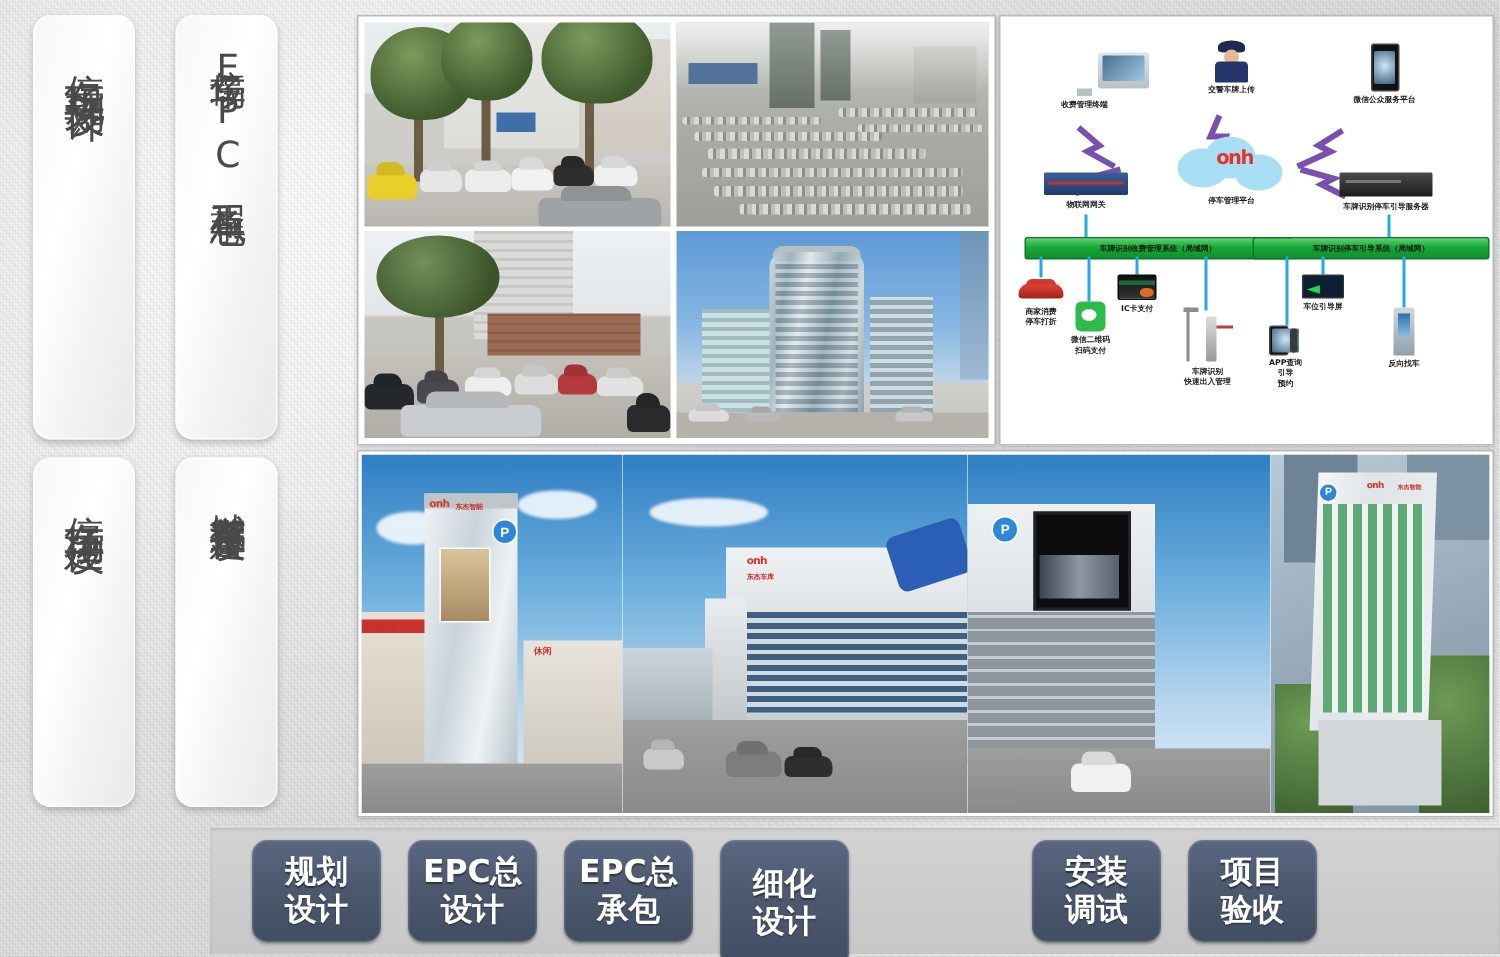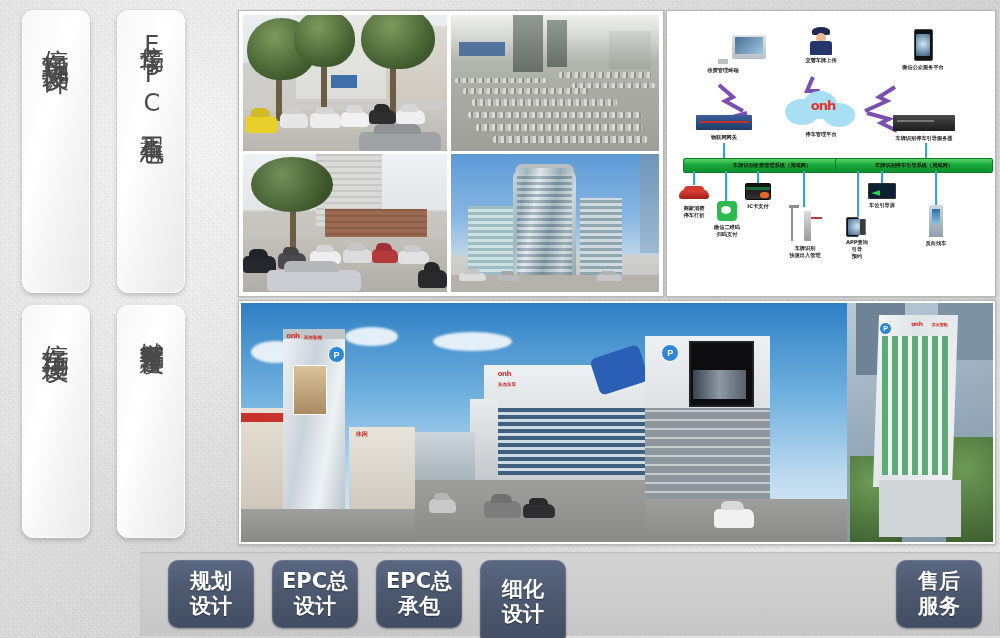--- a/index.html
+++ b/index.html
@@ -460,17 +460,21 @@
     <span class="ln2">设计</span>
   </div>
   <div class="proc-btn" style="left:376px;top:560px;width:86px;height:68px;">
     <span>EPC总</span>
     <span class="ln2">承包</span>
   </div>
   <div class="proc-btn" style="left:480px;top:560px;width:86px;height:85px;">
     <span>细化</span>
     <span class="ln2">设计</span>
   </div>
-  <div class="proc-btn" style="left:896px;top:560px;width:86px;height:68px;">
-    <span>售后</span>
-    <span class="ln2">服务</span>
+  <div class="proc-btn" style="left:688px;top:560px;width:86px;height:68px;">
+    <span>安装</span>
+    <span class="ln2">调试</span>
+  </div>
+  <div class="proc-btn" style="left:792px;top:560px;width:86px;height:68px;">
+    <span>项目</span>
+    <span class="ln2">验收</span>
   </div>
 </div>
 
 </body></html>

